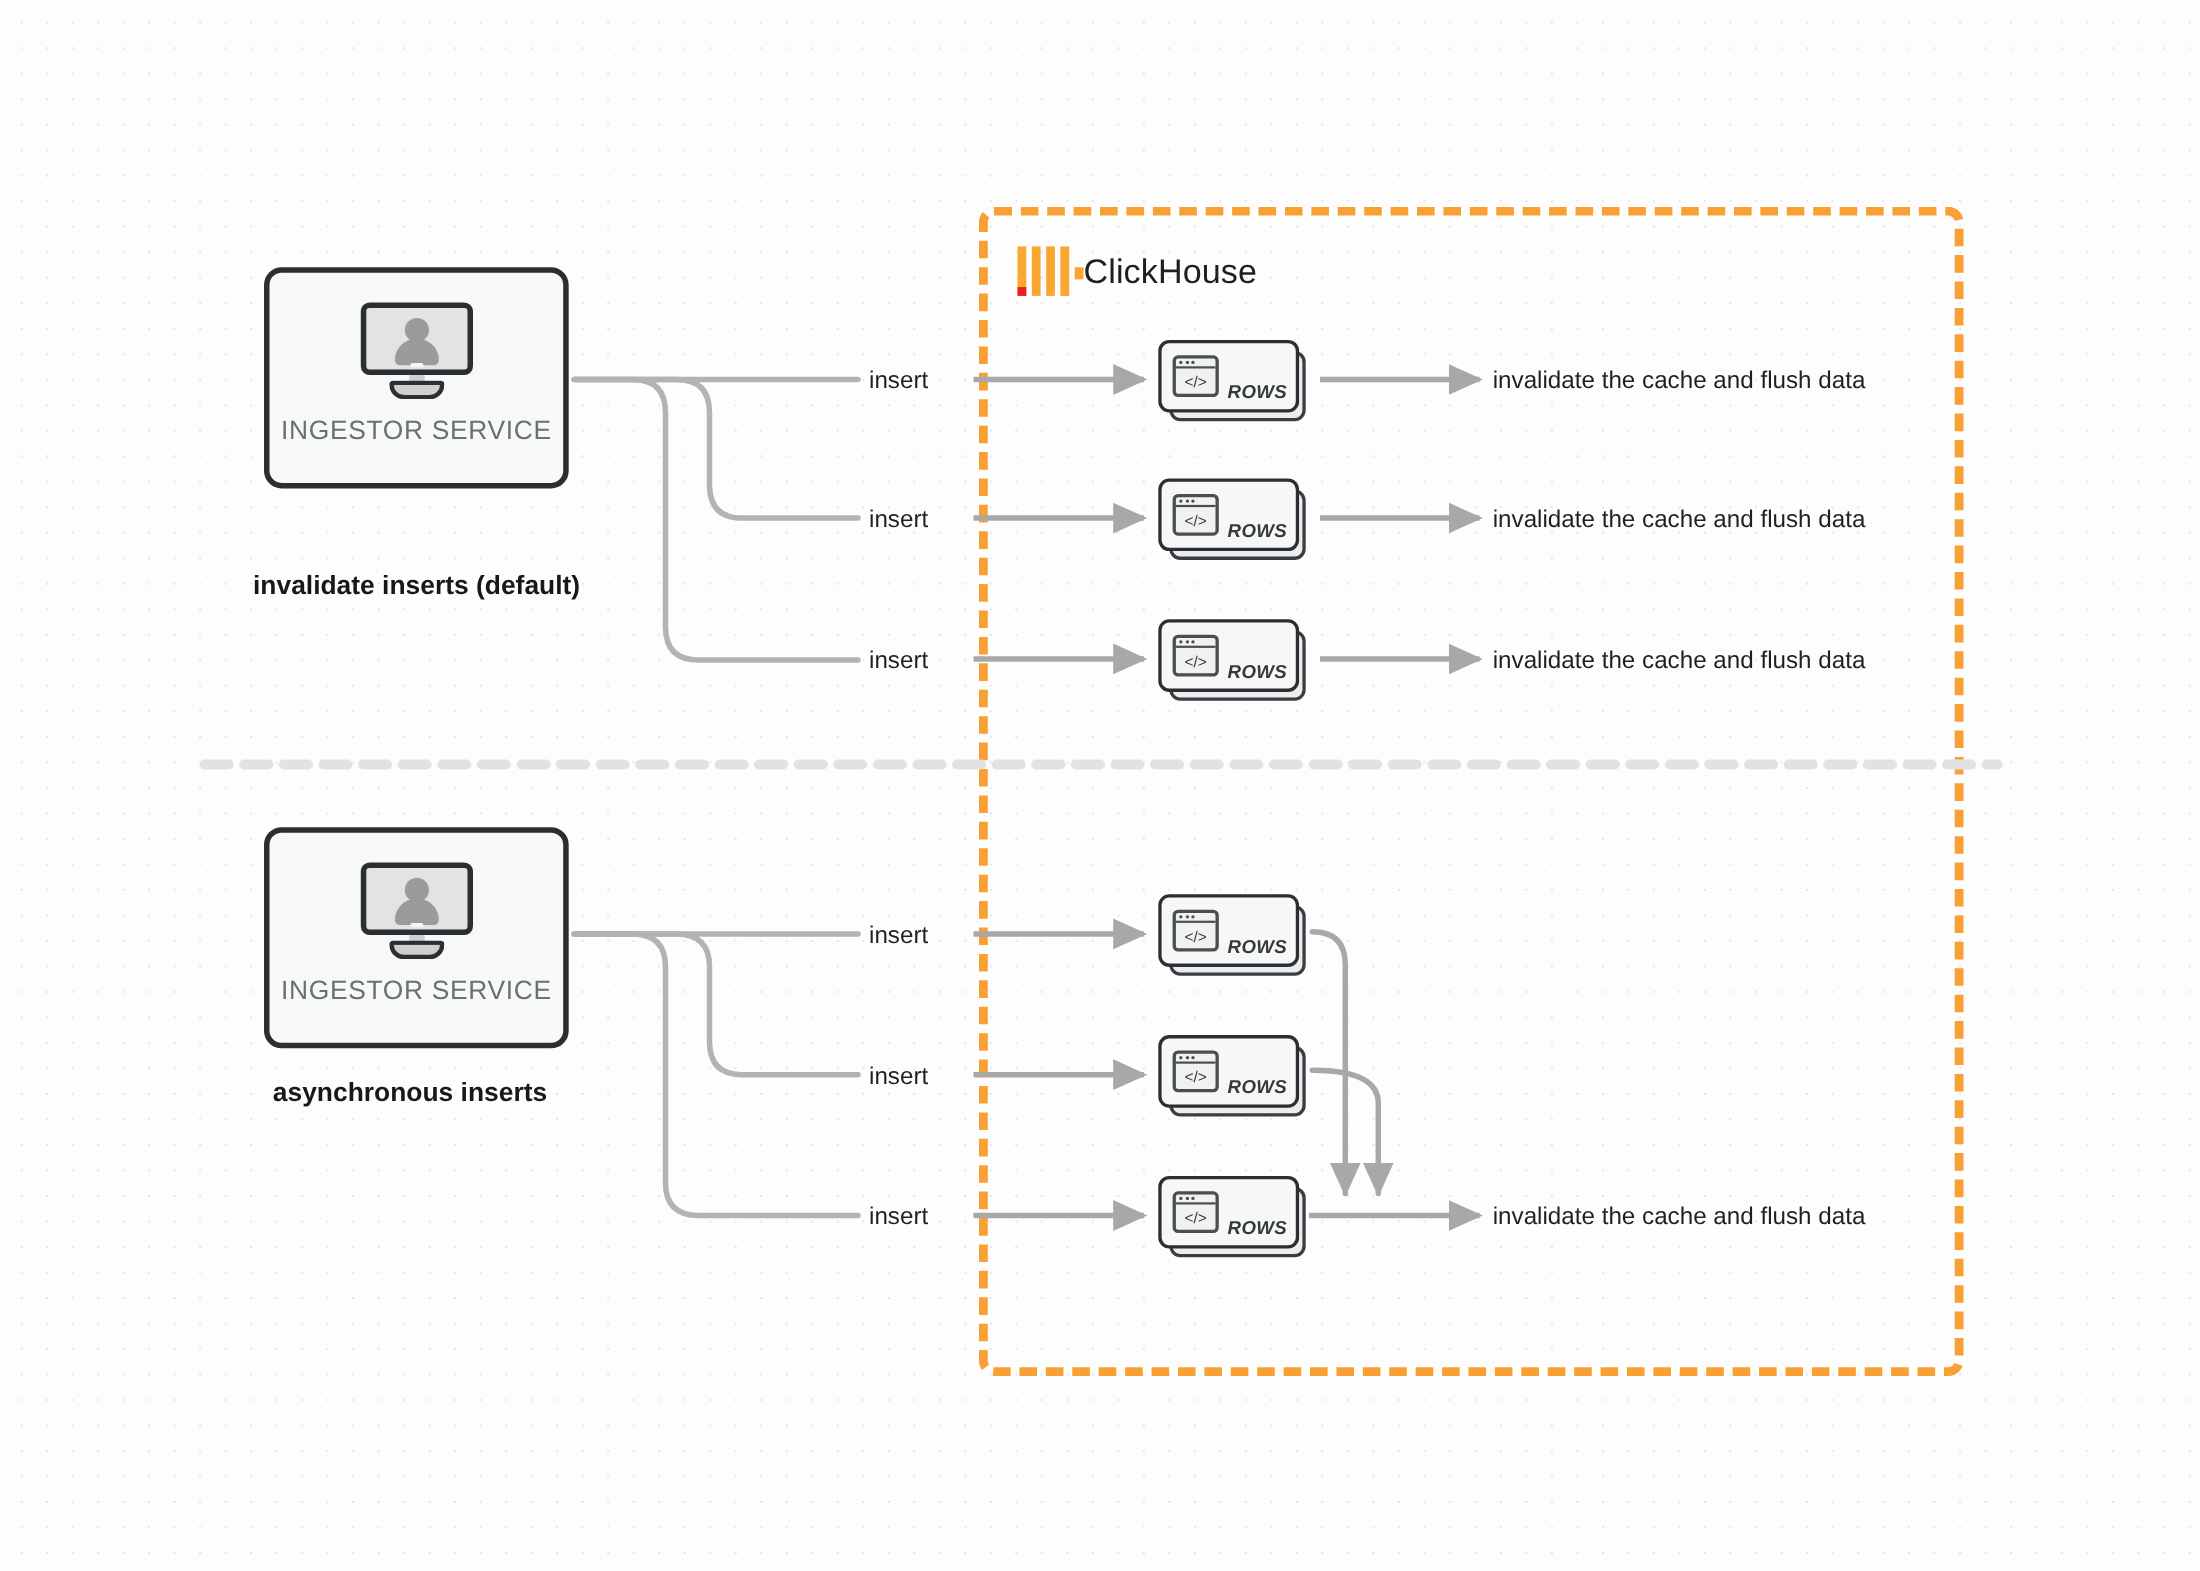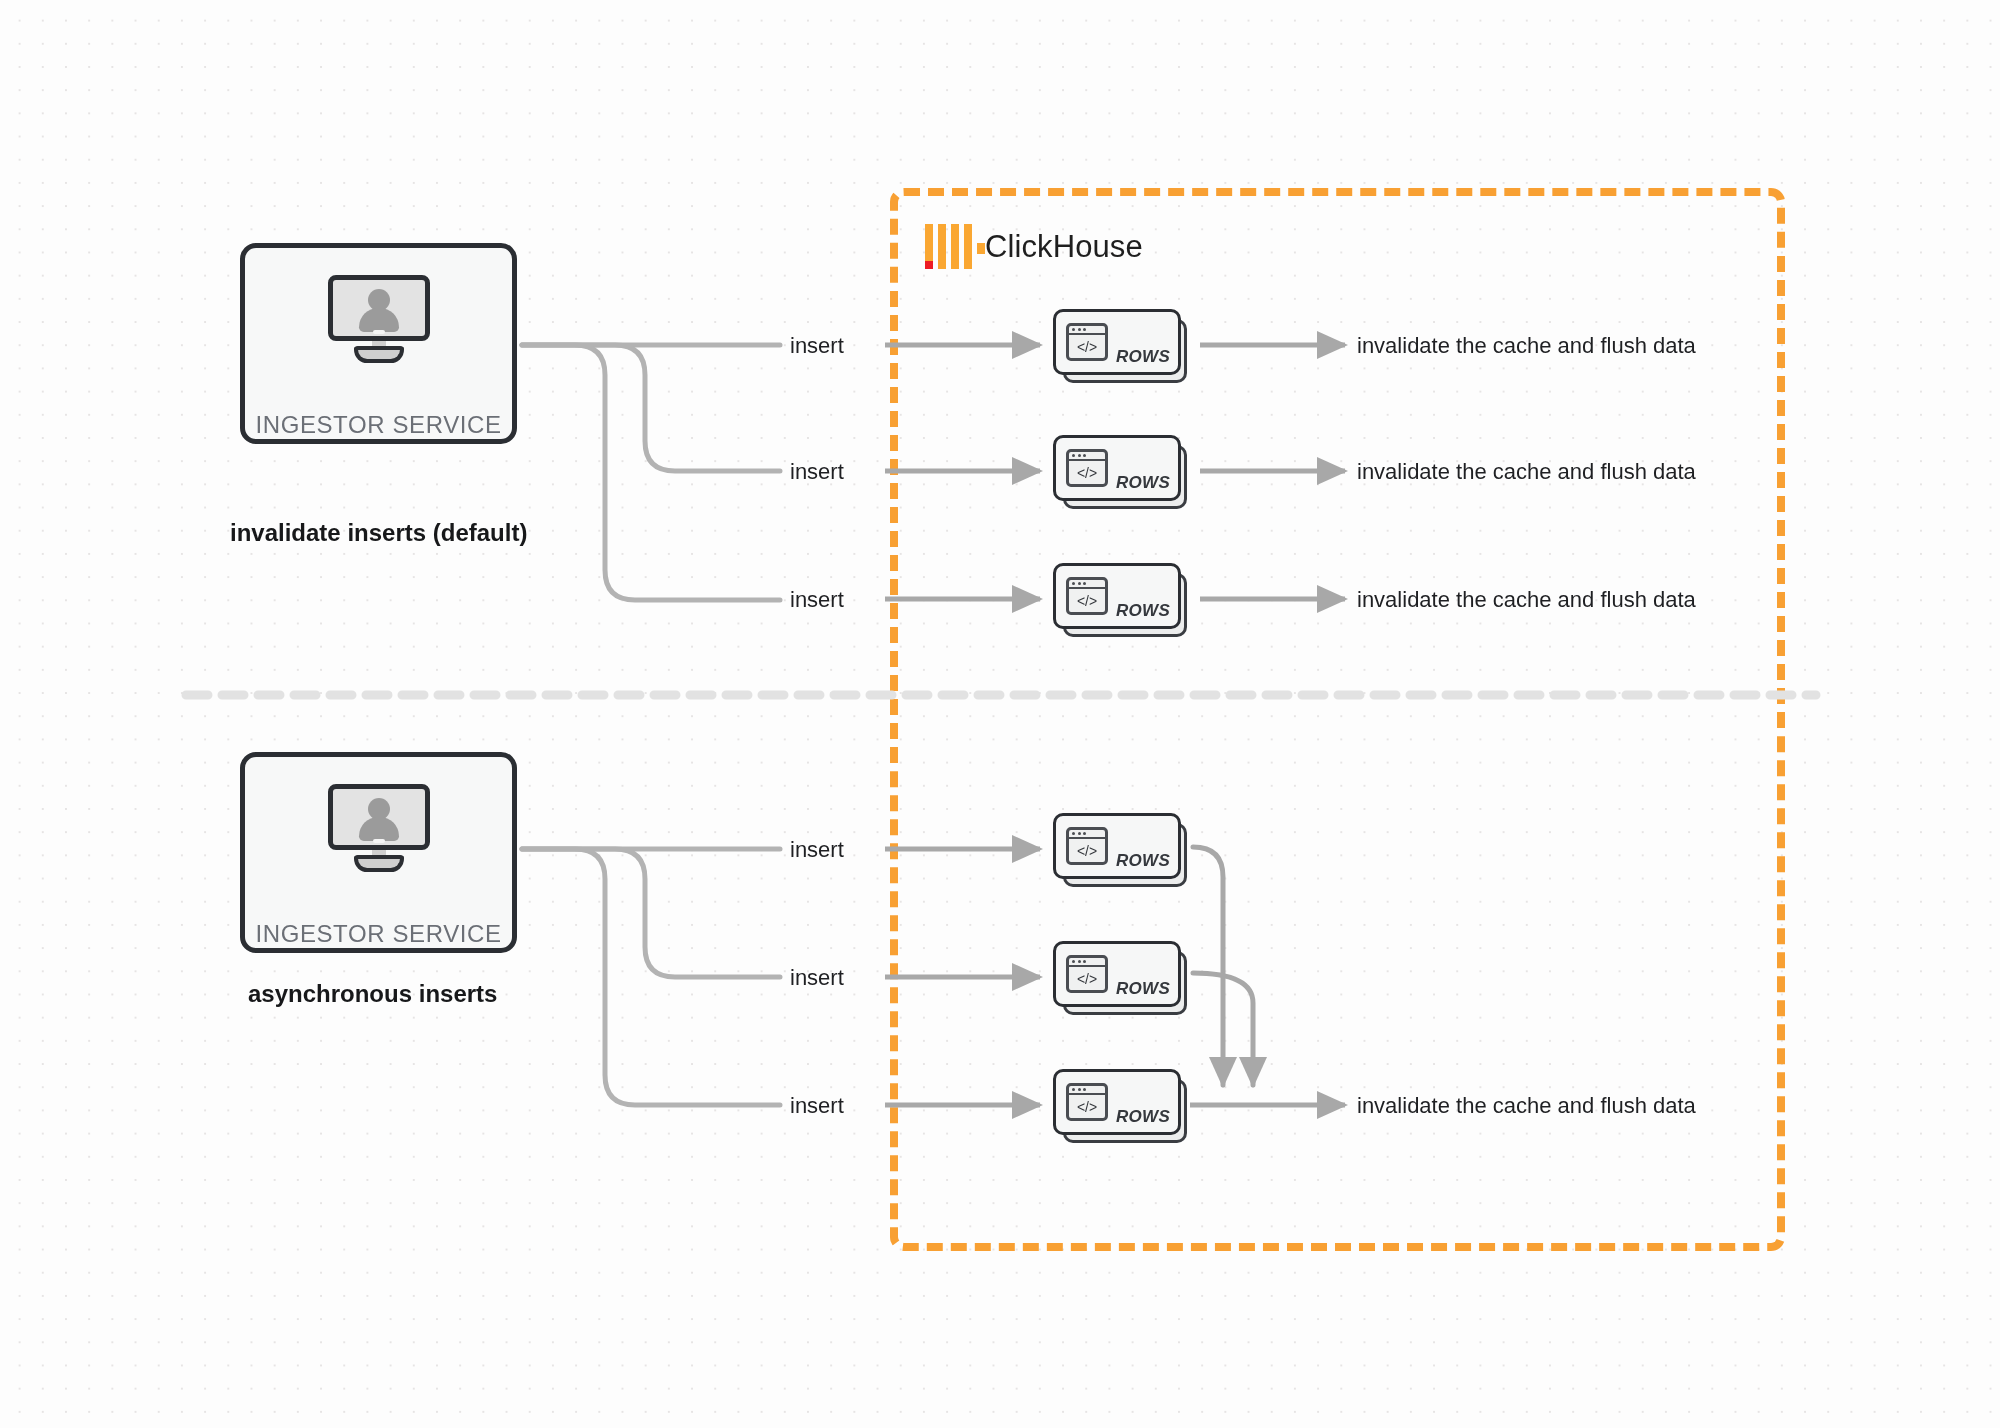--- a/index.html
+++ b/index.html
@@ -90,21 +90,21 @@
     position: absolute;
     width: 277px;
     height: 201px;
     background: #f7f8f8;
     border: 5px solid #2b2e33;
     border-radius: 16px;
     box-sizing: border-box;
     display: flex;
     flex-direction: column;
     align-items: center;
-    justify-content: space-between;
+    justify-content: flex-start;
   }
   .node-service.sync  { left: 240px; top: 243px; }
   .node-service.async { left: 240px; top: 752px; }
 
   .monitor {
     position: relative;
     width: 102px;
     height: 88px;
     margin-top: 27px;
   }

